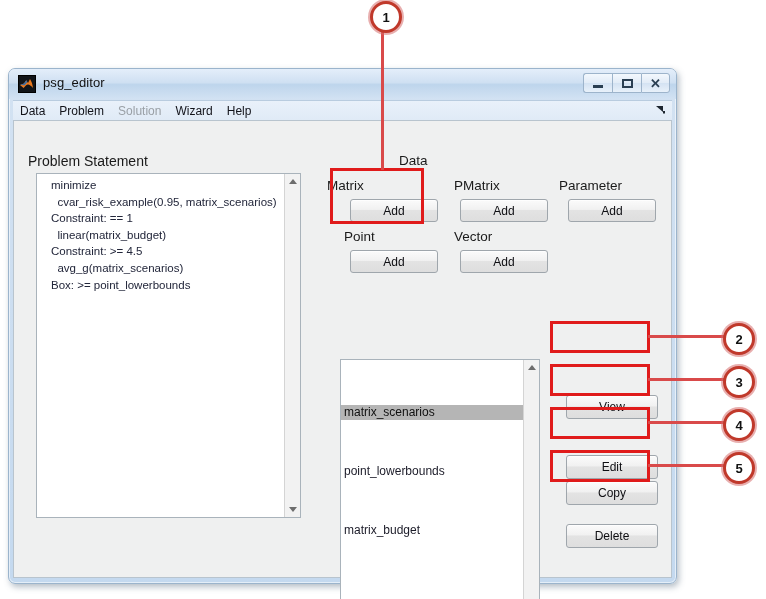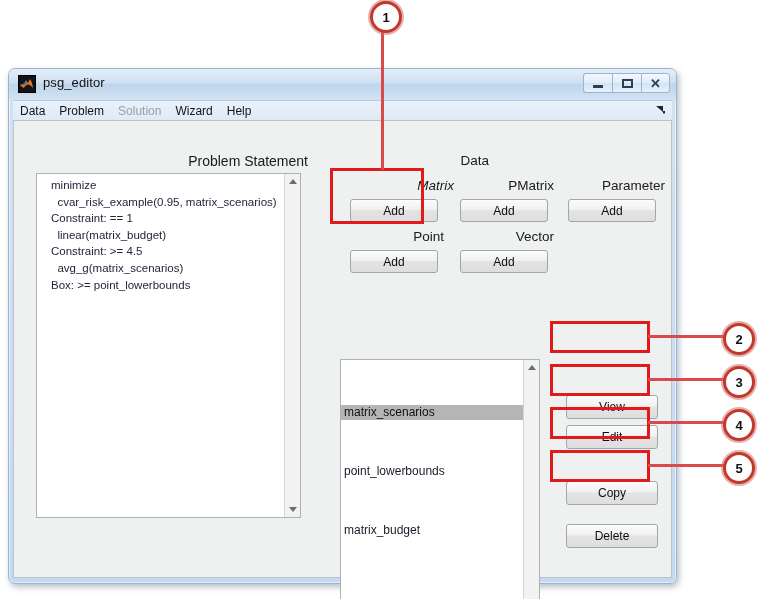--- a/index.html
+++ b/index.html
@@ -69,21 +69,21 @@
   
   .client {
     position: absolute; left: 4px; top: 51px; right: 4px; bottom: 5px;
     background: #eff0f0;
     border: 1px solid #b8c4ce;
     box-sizing: border-box;
   }
 
   .label {
     position: absolute; font-size: 13px; color: #1a1a1a;
-    text-align: right; white-space: nowrap;
+    text-align: left; white-space: nowrap;
   }
 
   
   .ps-title { left: 14px; top: 32px; width: 280px; font-size: 14px; }
   .ps-box {
     position: absolute; left: 22px; top: 52px; width: 265px; height: 345px;
     background: #fff; border: 1px solid #a9b3bb; box-sizing: border-box;
   }
   .ps-text {
     position: absolute; left: 14px; top: 3px; right: 20px;
@@ -210,21 +210,21 @@
               <div class="tri-up"></div>
             </div>
           <div class="sb-arrow down">
               <div class="tri-down"></div>
             </div>
         </div>
       </div>
 
       <div class="label data-hdr" style="left:385px; top:32px; width:90px;">Data</div>
 
-      <div class="label data-hdr" style="left:340px; top:57px; width:100px;font-style:italic;">Matrix</div>
+      <div class="label data-hdr" style="left:313px; top:57px; width:100px;">Matrix</div>
       <div class="btn" style="left:336px; top:78px; width:88px; height:23px;">Add</div>
 
       <div class="label data-hdr" style="left:440px; top:57px; width:100px;">PMatrix</div>
       <div class="btn" style="left:446px; top:78px; width:88px; height:23px;">Add</div>
 
       <div class="label data-hdr" style="left:545px; top:57px; width:106px;">Parameter</div>
       <div class="btn" style="left:554px; top:78px; width:88px; height:23px;">Add</div>
 
       <div class="label data-hdr" style="left:330px; top:108px; width:100px;">Point</div>
       <div class="btn" style="left:336px; top:129px; width:88px; height:23px;">Add</div>
@@ -240,21 +240,21 @@
         </div>
         <div class="vscroll">
           <div class="sb-arrow up">
               <div class="tri-up"></div>
             </div>
 
         </div>
       </div>
 
       <div class="btn" style="left:552px; top:274px; width:92px; height:24px;">View</div>
-      <div class="btn" style="left:552px; top:304px; width:92px; height:24px;text-align:center;">Edit</div>
+      <div class="btn" style="left:552px; top:334px; width:92px; height:24px;text-align:center;">Edit</div>
       <div class="btn" style="left:552px; top:360px; width:92px; height:24px;">Copy</div>
       <div class="btn" style="left:552px; top:403px; width:92px; height:24px;">Delete</div>
 
     </div>
   </div>
 
   <div class="ann-box" style="left:330px; top:168px; width:94px; height:56px;"></div>
   <div class="ann-line" style="left:381px; top:27px; width:3px; height:143px;"></div>
   <div class="callout" style="left:370px; top:1px;">1</div>
 

